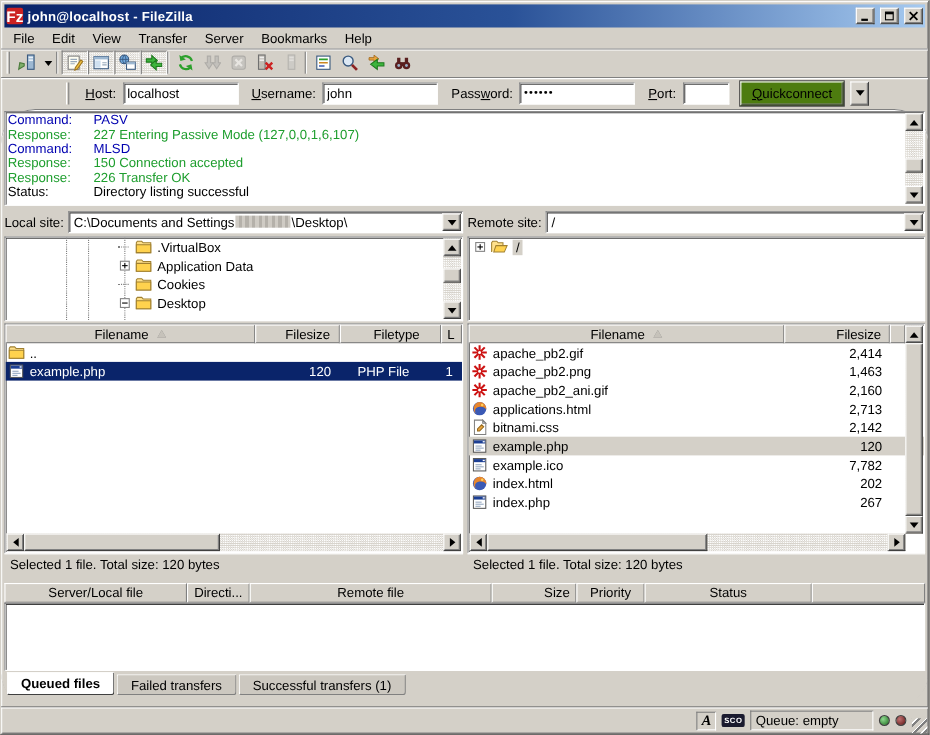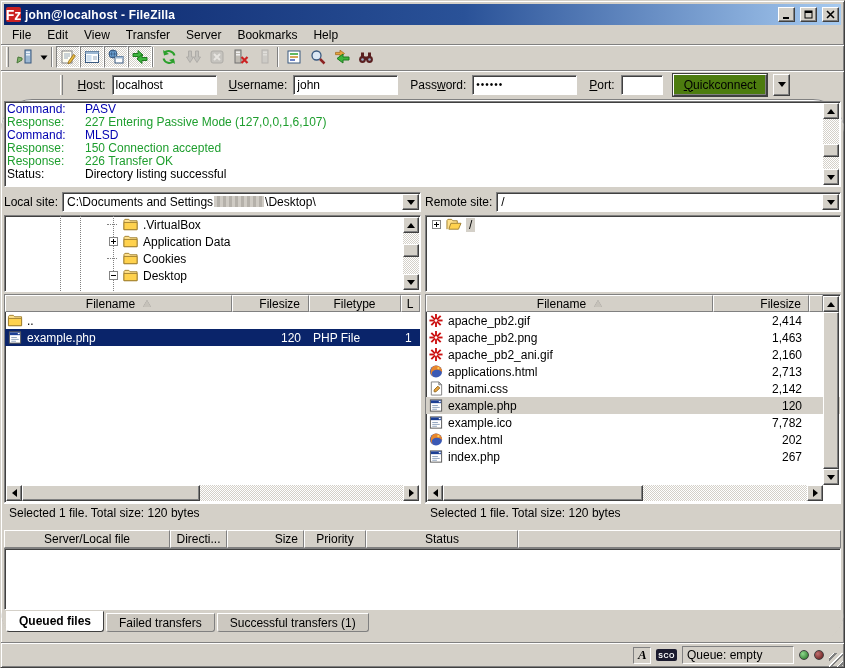--- a/index.html
+++ b/index.html
@@ -112,21 +112,21 @@
   .hcell.right { justify-content:flex-end; }
   .sortup { width:0; height:0; border-left:4px solid transparent; border-right:4px solid transparent;
             border-bottom:7px solid #c6c2ba; margin-left:8px; filter:drop-shadow(0 0 .5px #808080); }
   .frow { display:flex; align-items:center; height:17px; white-space:nowrap; }
   .frow.selected { background:#0a246a; color:#fff; }
   .rrow.selected { background:#d4d0c8; color:#000; }
   .c-icon { width:17px; height:15px; margin:0 3px 0 2px; flex:none; }
   .c-icon svg { width:16px; height:15px; display:block; }
   .cname { display:flex; align-items:center; overflow:hidden; }
   .l-name { width:227px; flex:none; } .l-size { width:77px; flex:none; text-align:right; padding-right:8px; }
-  .l-type { width:92px; flex:none; padding-left:4px; } .l-last { flex:1; padding-left:4px; overflow:hidden; }
+  .l-type { width:92px; flex:none; padding-left:16px; } .l-last { flex:1; padding-left:4px; overflow:hidden; }
   .r-name { width:287px; flex:none; } .r-size { width:96px; flex:none; text-align:right; padding-right:7px; }
 
   
   .track { background-color:#d4d0c8;
            background-image:conic-gradient(#fff 25%,transparent 0 50%,#fff 0 75%,transparent 0);
            background-size:2px 2px; }
   .sbtn { width:16px; height:16px; flex:none; background:#d4d0c8; border:1px solid;
           border-color:#fff #404040 #404040 #fff; box-shadow:inset -1px -1px 0 #808080;
           display:flex; align-items:center; justify-content:center; }
   .thumb { background:#d4d0c8; border:1px solid; border-color:#fff #404040 #404040 #fff;
@@ -769,20 +769,23 @@
 
     <div class="qsplit"></div>
 
     <div class="qheader">
       <span class="hcell qh1">
           <span>Server/Local file</span>
         </span>
       <span class="hcell qh2">
           <span>Directi...</span>
         </span>
+      <span class="hcell qh3">
+          <span>Remote file</span>
+        </span>
       <span class="hcell qh4 right">
           <span>Size</span>
         </span>
       <span class="hcell qh5">
           <span>Priority</span>
         </span>
       <span class="hcell qh6">
           <span>Status</span>
         </span>
       <span class="hcell qh7"></span>

